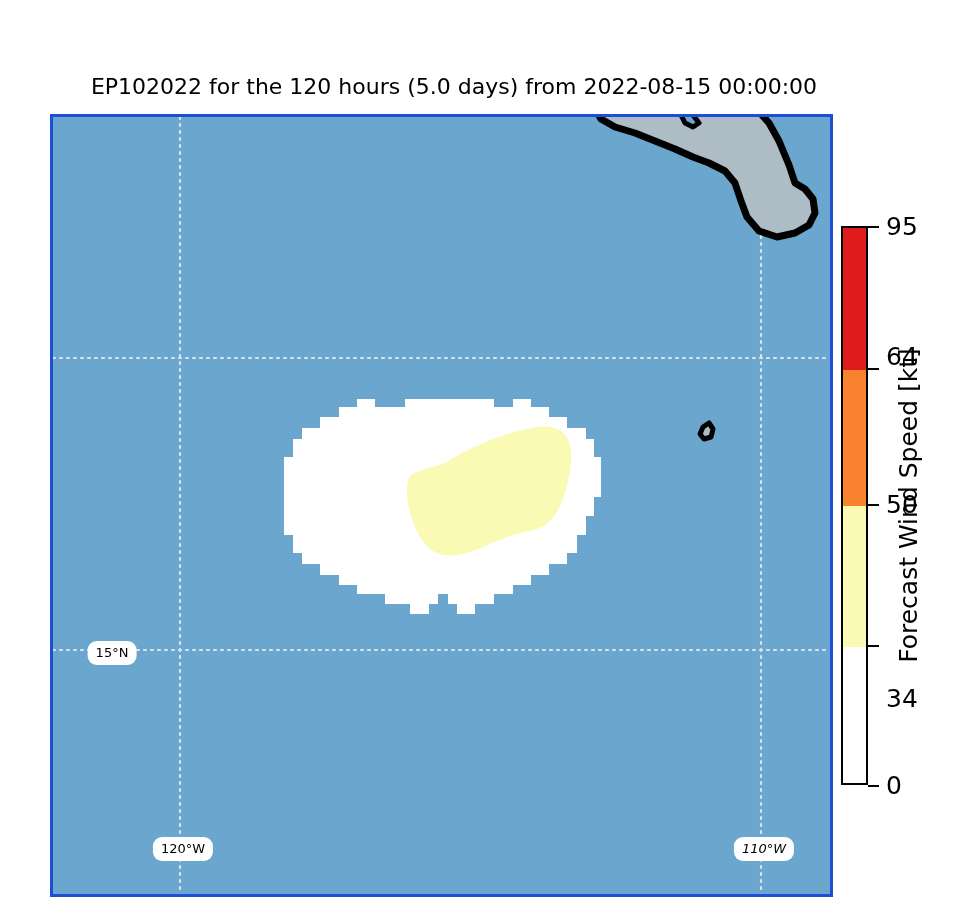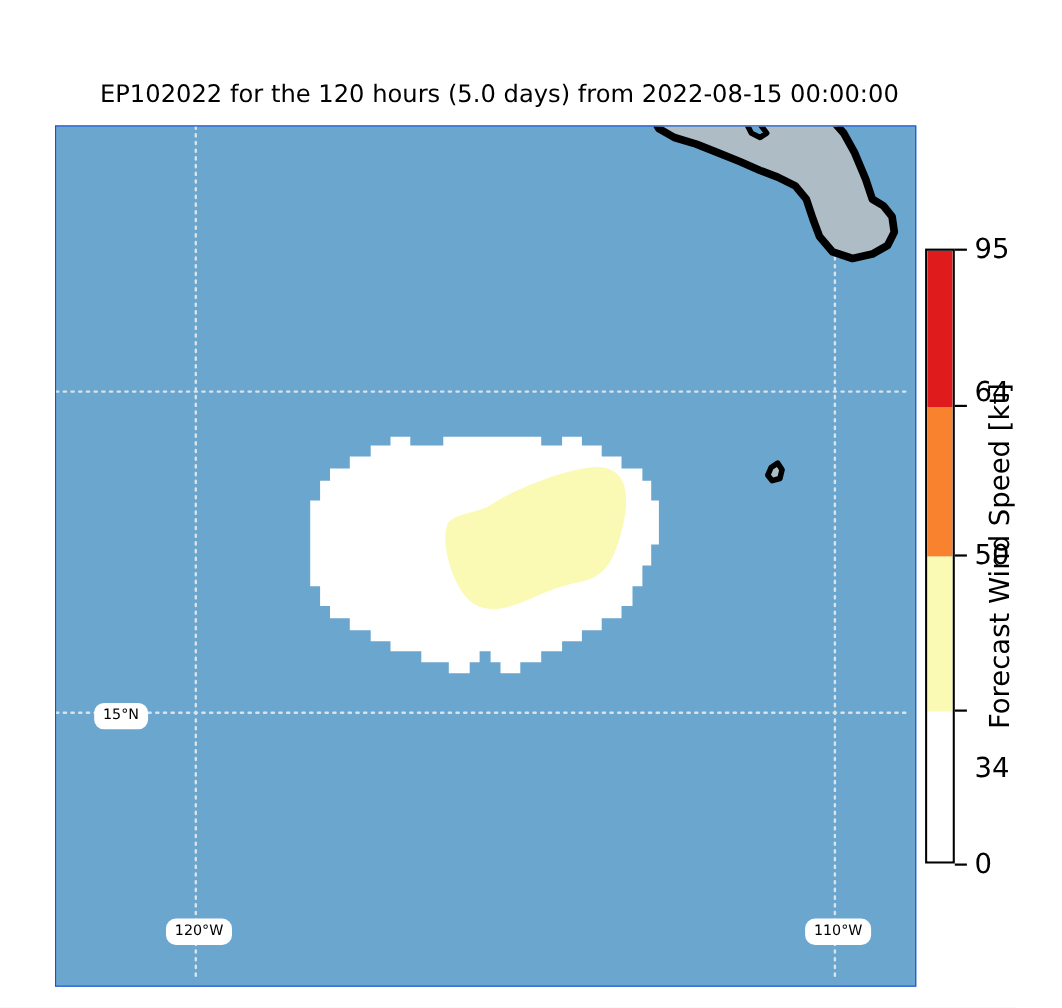--- a/index.html
+++ b/index.html
@@ -47,21 +47,21 @@
   }
 
   
   #map-axes {
     position: absolute;
     left: 50px;
     top: 114px;
     width: 783px;
     height: 783px;
     background: #6ba6ce;
-    border: 1px solid #1d4ed8;
+    border: 3px solid #1d4ed8;
     box-sizing: border-box;
     overflow: hidden;
     padding-left: 30px;
   }
   #map-inner {
     position: absolute;
     left: 0; top: 0;
     width: 100%;
     height: 100%;
   }
@@ -193,21 +193,21 @@
                  L 672,54 L 656,46 L 640,40 L 622,32 L 602,24
                  L 582,16 L 562,10 L 548,2 L 540,-12 Z"></path>
 
         <path fill="#6ba6ce" stroke="#000000" stroke-width="5" stroke-linejoin="round" d="M 632,-8 L 640,-2 L 646,6 L 640,10 L 632,6 L 628,-2 Z"></path>
 
         <path fill="#aebcc6" stroke="#000000" stroke-width="5" stroke-linejoin="round" d="M 650,310 L 656,306 L 660,312 L 658,320 L 651,322 L 647,317 Z"></path>
       </svg>
 
       <div class="grid-label" style="left:59px; top:536px;">15°N</div>
       <div class="grid-label" style="left:130px; top:732px;text-align:center;">120°W</div>
-      <div class="grid-label" style="left:711px; top:732px;">110°W</div>
+      <div class="grid-label" style="left:711px; top:732px;font-style:italic;">110°W</div>
     </div>
   </div>
 
   <div id="colorbar-wrap">
     <div id="colorbar">
       <div class="cb-seg" style="top:0px; height:142px; background:#e01b1b;"></div>
       <div class="cb-seg" style="top:142px; height:136px; background:#f8822e;"></div>
       <div class="cb-seg" style="top:278px; height:141px; background:#fafab4;"></div>
       <div class="cb-seg" style="top:419px; height:140px; background:#ffffff;"></div>
     </div>

